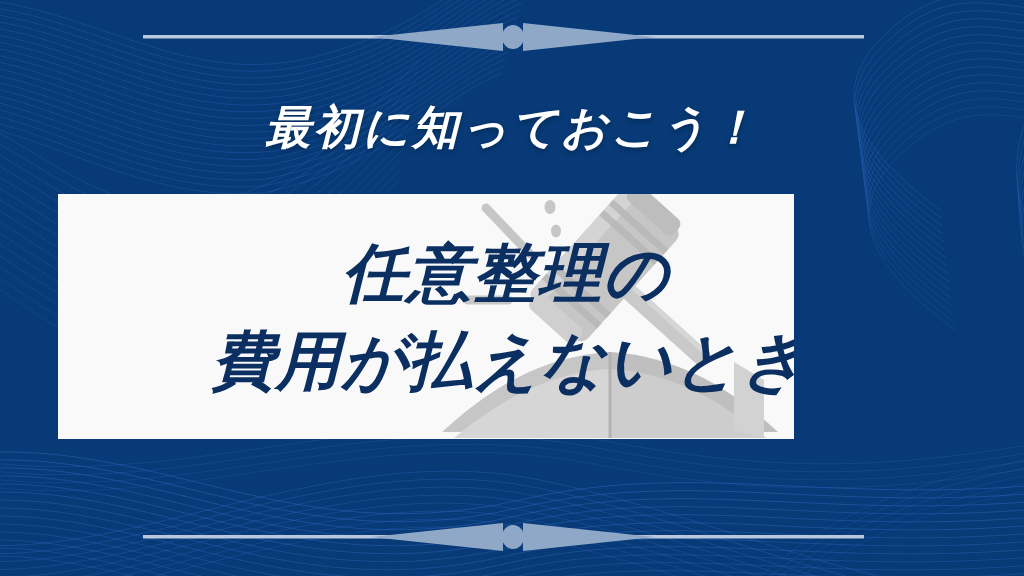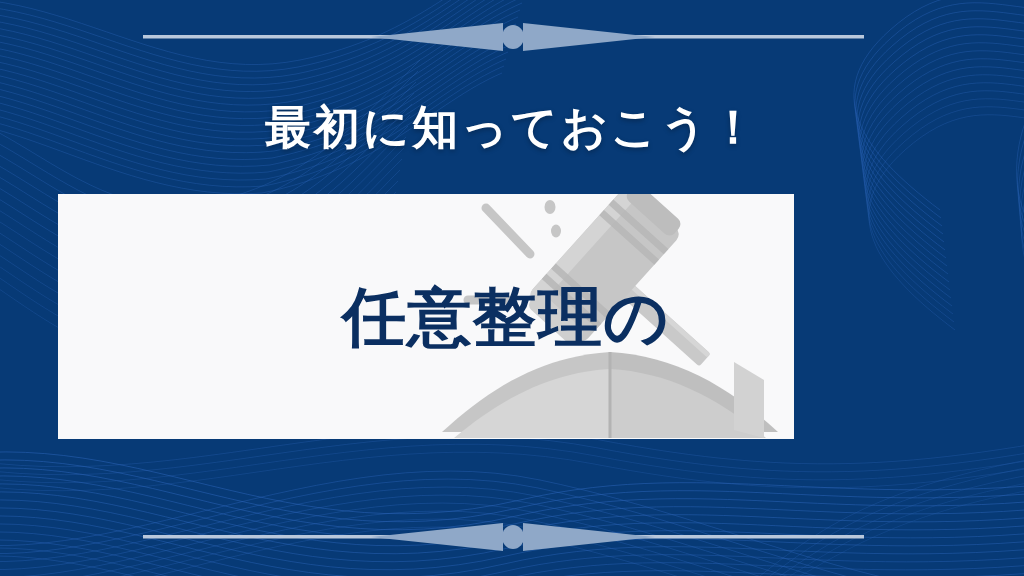--- a/index.html
+++ b/index.html
@@ -11,20 +11,21 @@
   body {
     font-family: "Liberation Sans", "DejaVu Sans", sans-serif;
   }
 
   .slide {
     position: relative;
     width: 1024px;
     height: 576px;
     overflow: hidden;
     background: #073a76;
+    font-style: italic;
   }
 
   
   .bg-waves {
     position: absolute;
     inset: 0;
     width: 1024px;
     height: 576px;
     pointer-events: none;
   }
@@ -271,20 +272,21 @@
         <path d="M 344 238 C 292 190 240 162 176 158 L 176 232 C 240 236 292 238 344 238 Z" fill="#bfbfbf"></path>
         <path d="M 20 244 C 70 202 120 178 176 175 L 176 244 Z" fill="#d6d6d6"></path>
         <path d="M 332 244 C 282 202 232 178 176 175 L 176 244 Z" fill="#cdcdcd"></path>
         <path d="M 176 158 L 176 244" stroke="#b3b3b3" stroke-width="3" fill="none"></path>
         <path d="M 300 168 L 330 186 L 330 244 L 300 236 Z" fill="#d2d2d2"></path>
       </g>
     </svg>
 
     <div class="headline">
       <div class="headline-line headline-line-1">任意整理の</div>
+      <div class="headline-line headline-line-2">費用が払えないとき</div>
     </div>
   </div>
 
   <svg class="divider divider-bottom" viewBox="0 0 1024 48" aria-hidden="true">
     <rect x="143" y="21" width="369" height="3.5" fill="#b9c8dc"></rect>
     <rect x="512" y="21" width="352" height="3.5" fill="#b9c8dc"></rect>
     <polygon points="371,23 503,9 503,37" fill="#8fa8c8"></polygon>
     <polygon points="655,23 523,9 523,37" fill="#8fa8c8"></polygon>
     <ellipse cx="513" cy="23" rx="11" ry="12" fill="#8fa8c8"></ellipse>
   </svg>

